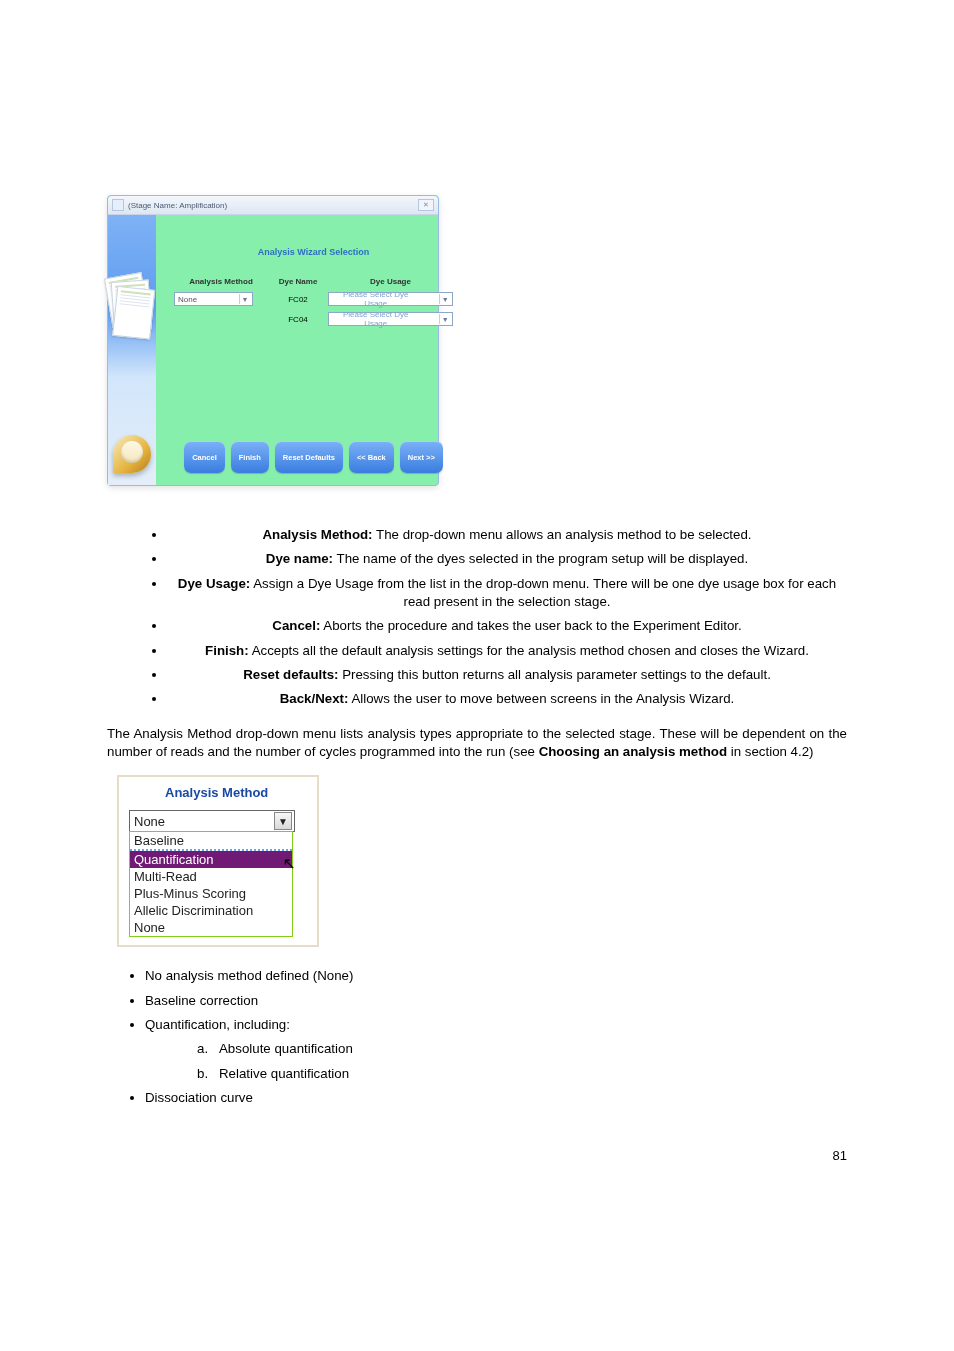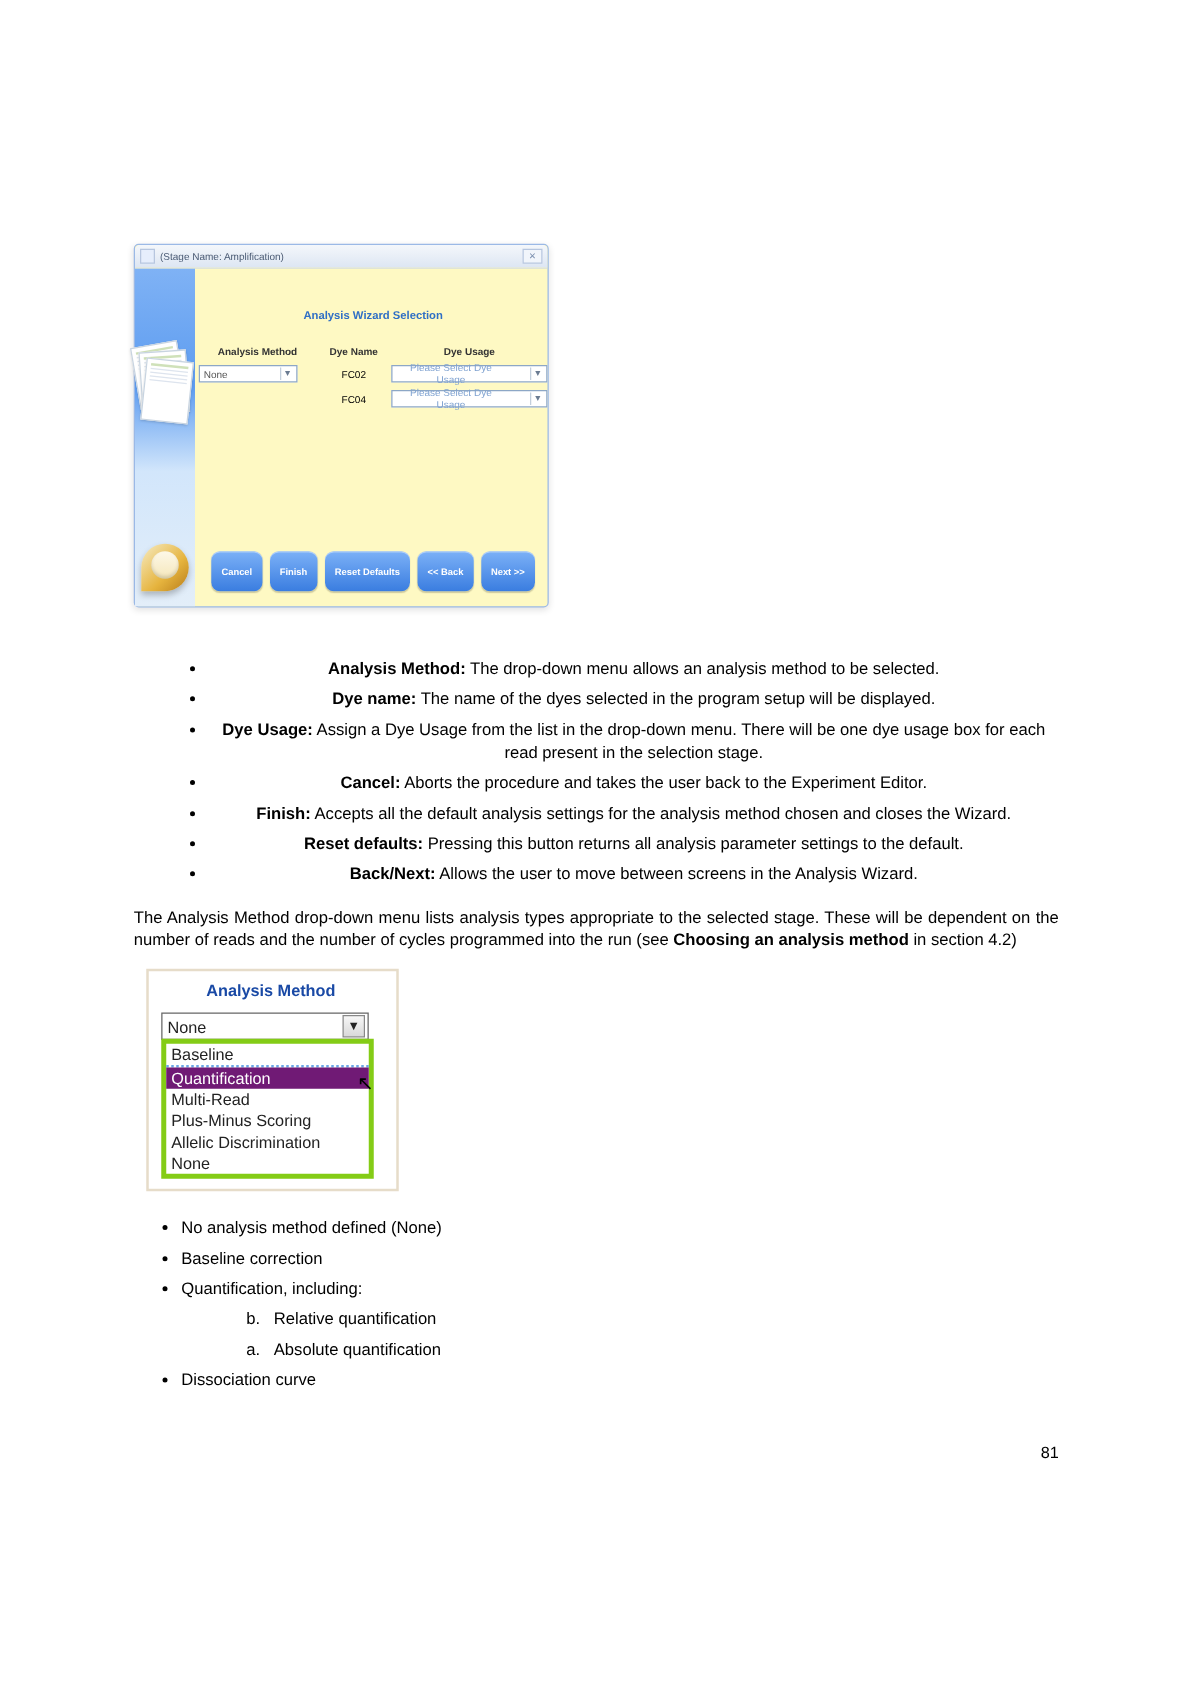--- a/index.html
+++ b/index.html
@@ -16,21 +16,21 @@
   }
 
   
   .dialog-window {
     width: 330px;
     border: 1px solid #9bb9e6;
     border-radius: 4px;
     box-shadow: 0 2px 6px rgba(0,0,0,0.12);
     font-family: "Tahoma", Arial, sans-serif;
     font-size: 8px;
-    background: #fef9c3;
+    background: #86efac;
     margin-bottom: 40px;
     margin-left: 0;
   }
   .titlebar {
     height: 18px;
     background: linear-gradient(to bottom, #f4f7fb, #dde6f3);
     display: flex;
     align-items: center;
     justify-content: space-between;
     padding: 0 4px;
@@ -96,21 +96,21 @@
     position:absolute;
     width: 22px; height:22px;
     border-radius:50%;
     background: linear-gradient(to bottom, #fdf8e8, #f5e7bb);
     left:8px; top:6px;
     box-shadow: inset 0 -2px 3px rgba(0,0,0,0.15);
   }
 
   .content {
     flex:1;
-    padding: 10px 10px 8px 3px;
+    padding: 10px 10px 8px 18px;
     display:flex;
     flex-direction:column;
     justify-content:flex-end;
   }
   .wizard-title {
     color: #2f6fc5;
     font-weight: bold;
     font-size: 9px;
     text-align:center;
     margin: 22px 0 20px 0;
@@ -198,21 +198,21 @@
     color:#222;
   }
   .dd-box .big-caret {
     width:16px;height:16px;
     border:1px solid #888;
     background:linear-gradient(to bottom,#f7f7f7,#d9d9d9);
     display:flex;align-items:center;justify-content:center;
     font-size:10px;
   }
   .dd-list {
-    border:4px solid #84cc16;
+    border:1px solid #84cc16;
     width: 162px;
     margin-top:-1px;
     font-size:13px;
     position:relative;
   }
   .dd-list .item {
     padding: 1px 4px;
     color:#222;
   }
   .dd-list .item.baseline { border-bottom: 2px dotted #6aa6e6; }
@@ -352,22 +352,22 @@
         </div>
       </div>
     </div>
 
     <ul class="methods-ul">
       <li>No analysis method defined (None)</li>
       <li>Baseline correction</li>
       <li>
         <span>Quantification, including:</span>
         <ol class="sub-ol">
+          <li><span class="letter">a.</span><span>Absolute quantification</span></li>
           <li><span class="letter">b.</span><span>Relative quantification</span></li>
-          <li><span class="letter">a.</span><span>Absolute quantification</span></li>
         </ol>
       </li>
       <li>Dissociation curve</li>
     </ul>
 
     <div class="page-number">81</div>
   </div>
 
 </div>
 

